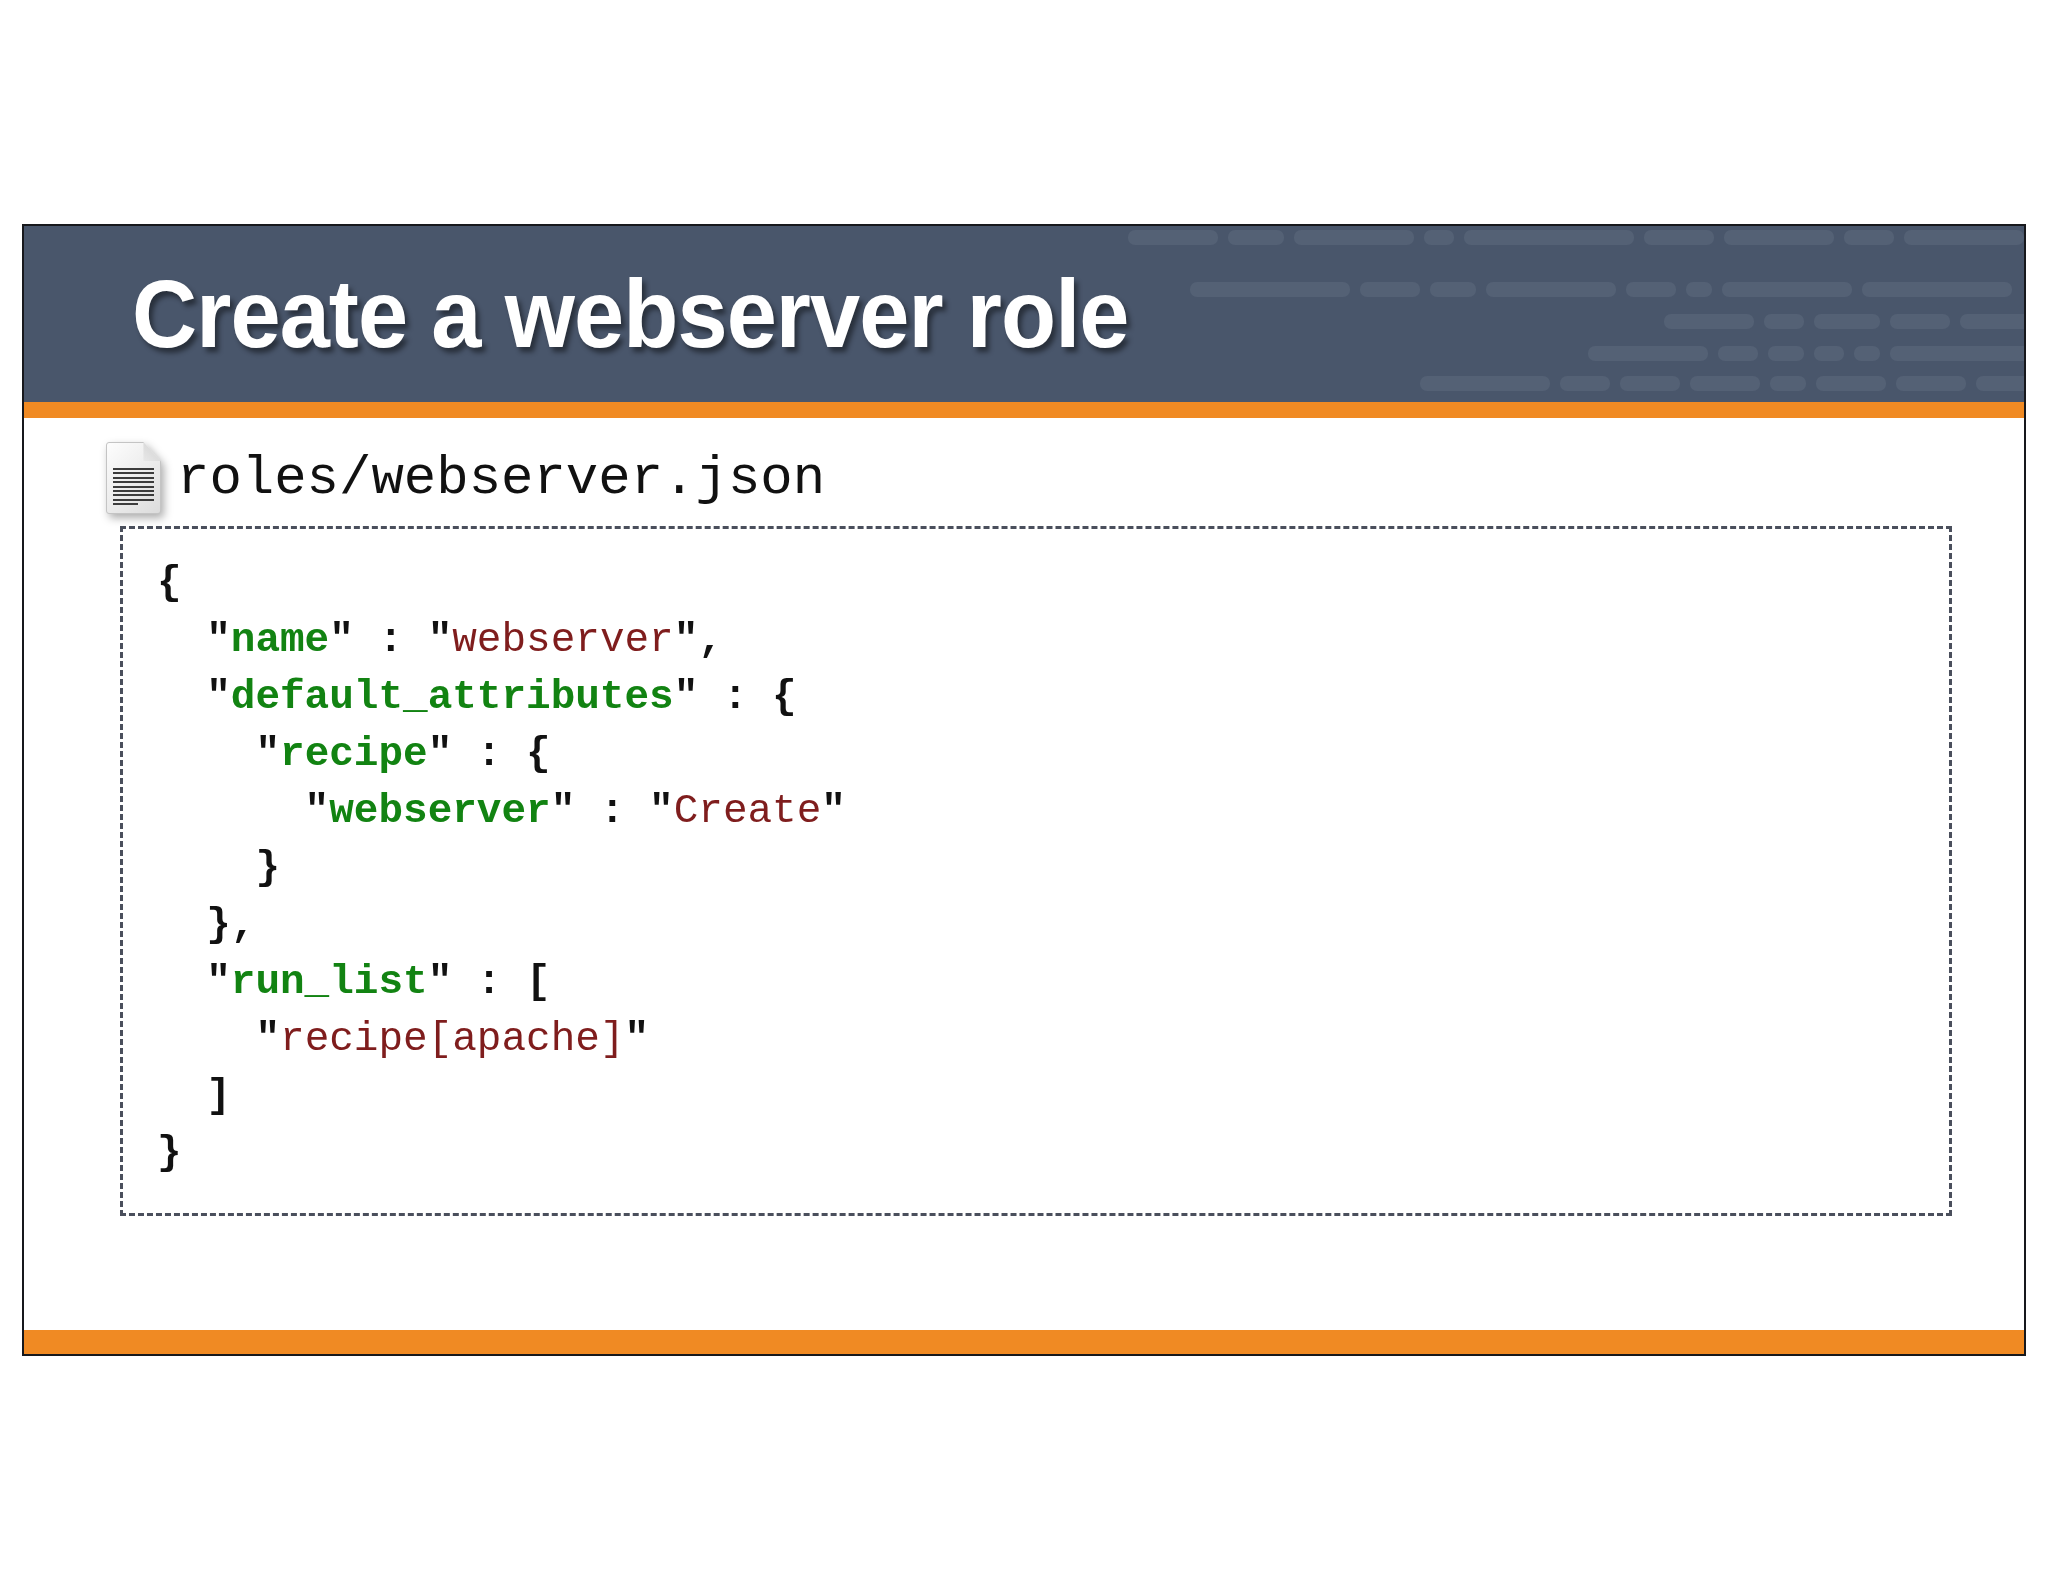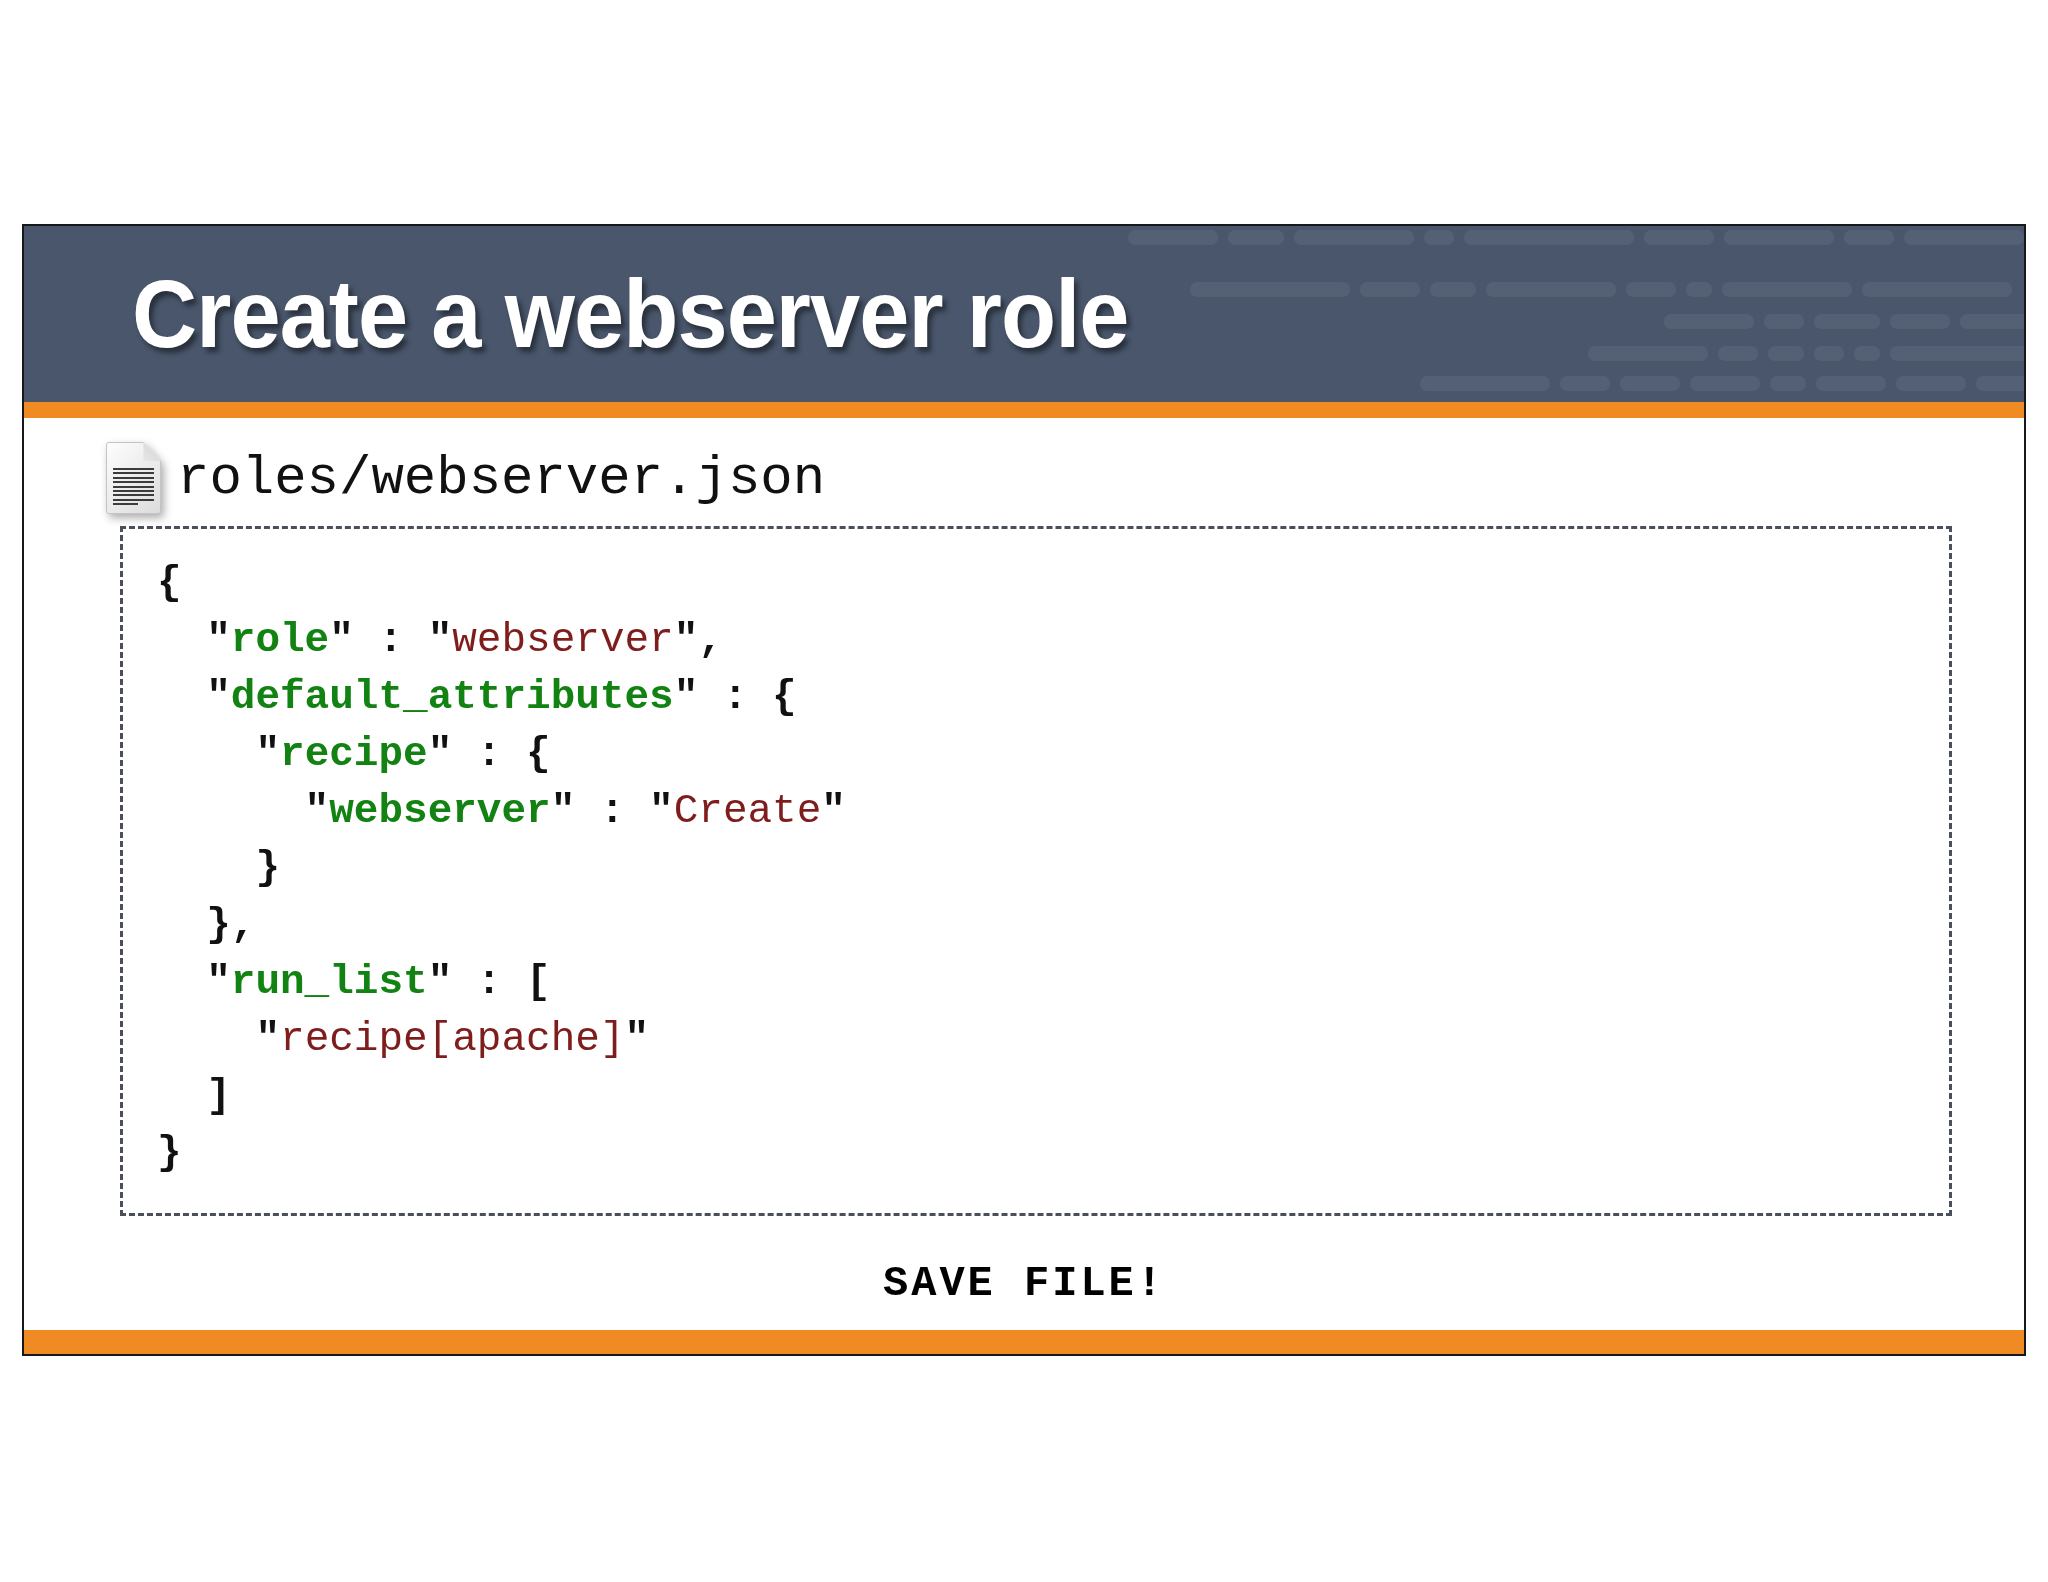--- a/index.html
+++ b/index.html
@@ -247,29 +247,28 @@
             <span></span>
             <span></span>
             <span></span>
         </span>
       </span>
       <span class="editor-path">roles/webserver.json</span>
     </div>
 
     <div id="code-box">
       <pre id="code"><span class="tok-punct">{</span>
-<span class="tok-punct">  "</span><span class="tok-key">role</span><span class="tok-punct">" : "</span><span class="tok-str">webserver</span><span class="tok-punct">",</span>
+<span class="tok-punct">  "</span><span class="tok-key">name</span><span class="tok-punct">" : "</span><span class="tok-str">webserver</span><span class="tok-punct">",</span>
 <span class="tok-punct">  "</span><span class="tok-key">default_attributes</span><span class="tok-punct">" : {</span>
 <span class="tok-punct">    "</span><span class="tok-key">recipe</span><span class="tok-punct">" : {</span>
 <span class="tok-punct">      "</span><span class="tok-key">webserver</span><span class="tok-punct">" : "</span><span class="tok-str">Create</span><span class="tok-punct">"</span>
 <span class="tok-punct">    }</span>
 <span class="tok-punct">  },</span>
 <span class="tok-punct">  "</span><span class="tok-key">run_list</span><span class="tok-punct">" : [</span>
 <span class="tok-punct">    "</span><span class="tok-str">recipe[apache]</span><span class="tok-punct">"</span>
 <span class="tok-punct">  ]</span>
 <span class="tok-punct">}</span></pre>
     </div>
 
-    <div id="save-file">SAVE FILE!</div>
   </div>
 
   <div class="orange-bar" id="bottom-bar"></div>
 </div>
 
 </body></html>

